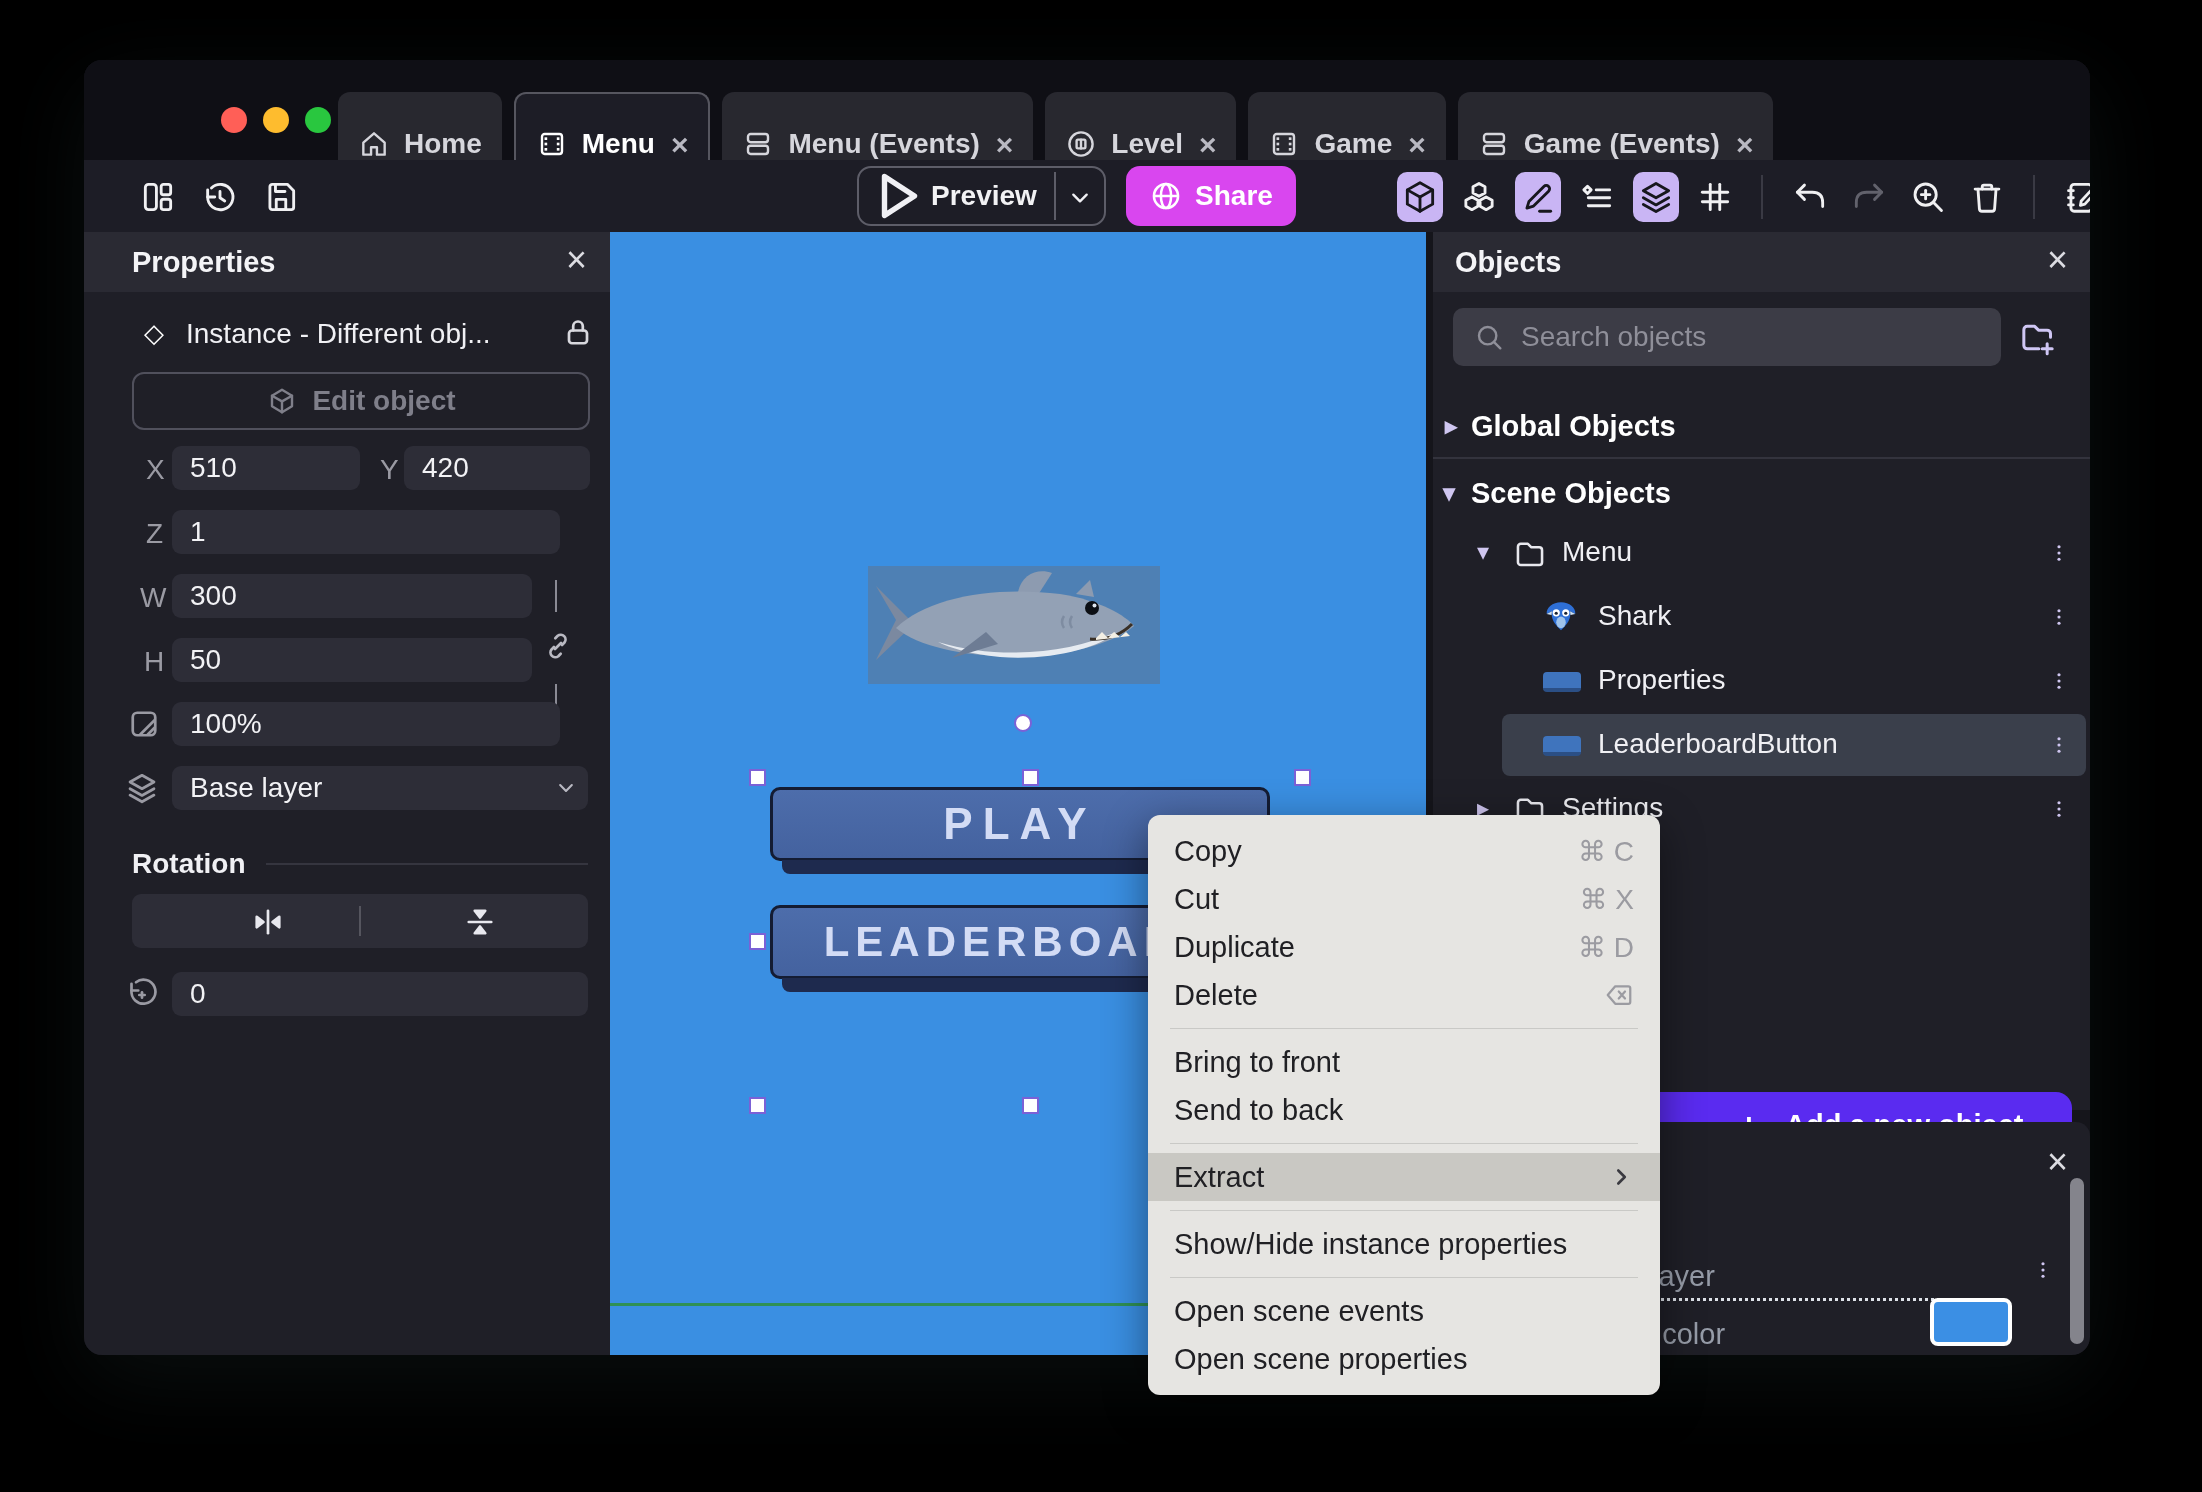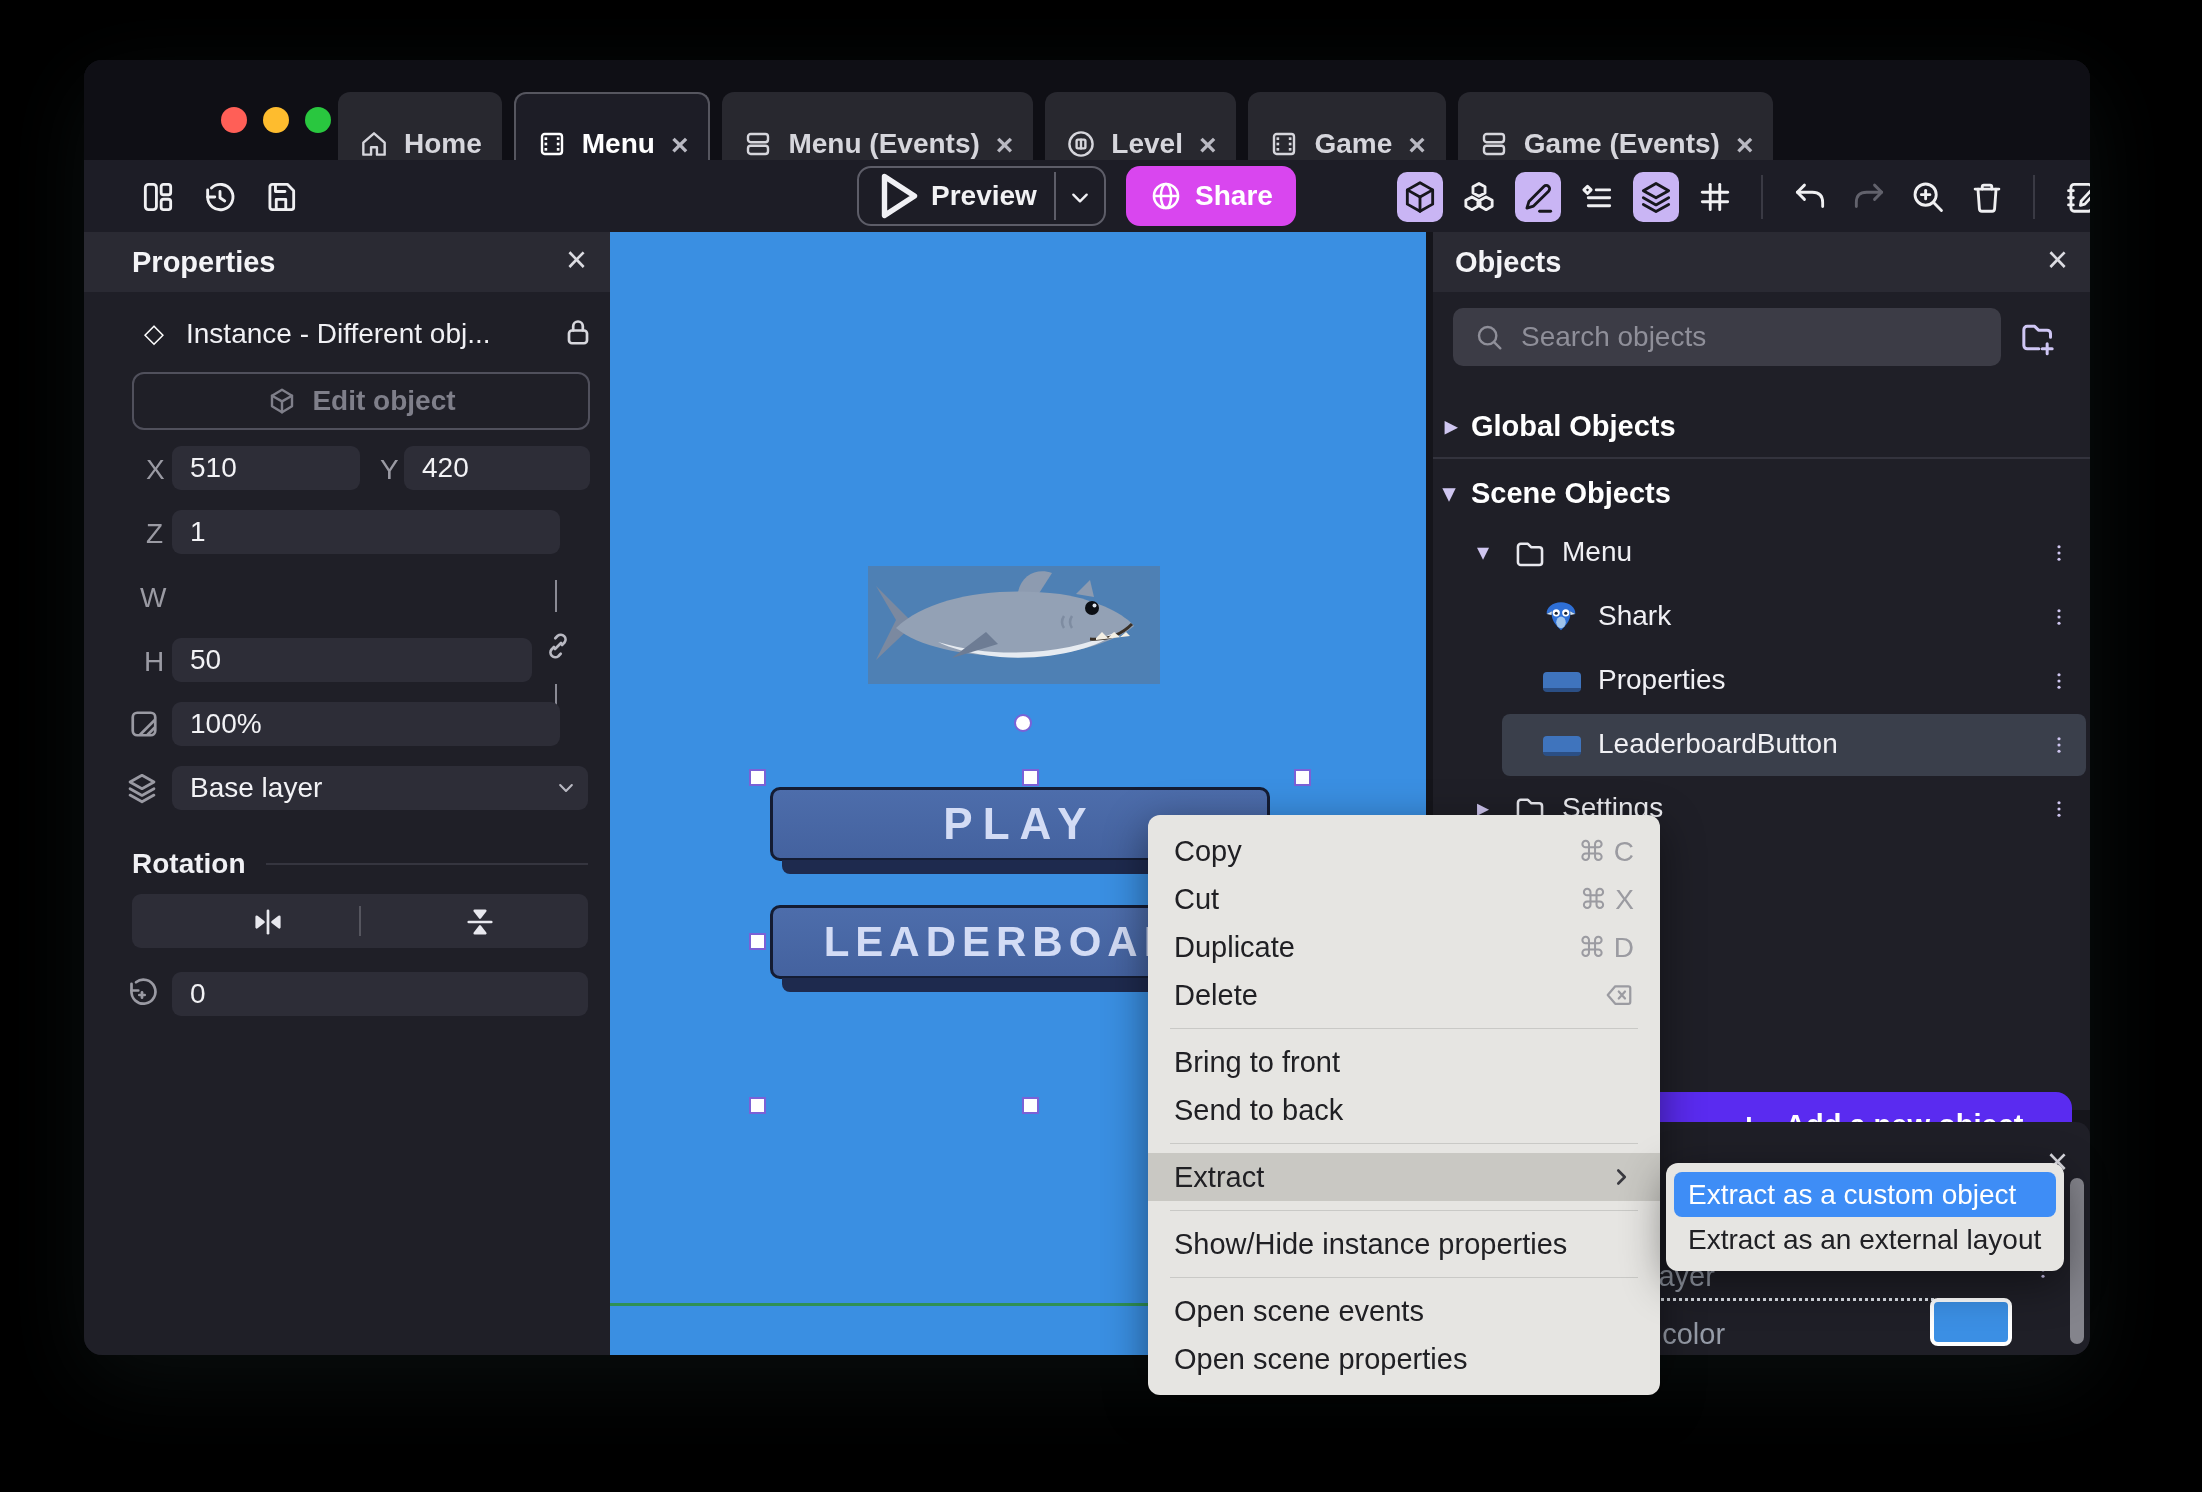--- a/index.html
+++ b/index.html
@@ -317,20 +317,21 @@
 
       <span class="flabel" style="left:62px;top:222px">X</span>
       <div class="finput" style="left:88px;top:214px;width:188px">510</div>
       <span class="flabel" style="left:296px;top:222px">Y</span>
       <div class="finput" style="left:320px;top:214px;width:186px">420</div>
 
       <span class="flabel" style="left:62px;top:286px">Z</span>
       <div class="finput" style="left:88px;top:278px;width:388px">1</div>
 
       <span class="flabel" style="left:56px;top:350px">W</span>
+      <div class="finput" style="left:88px;top:342px;width:360px">300</div>
       <span class="flabel" style="left:60px;top:414px">H</span>
       <div class="finput" style="left:88px;top:406px;width:360px">50</div>
 
       <div style="position:absolute;left:471px;top:348px;width:2px;height:32px;background:#8a8a94"></div>
       <div style="position:absolute;left:471px;top:452px;width:2px;height:32px;background:#8a8a94"></div>
       <span class="picon" style="left:456px;top:396px;color:#b9b9c2">
           <svg viewBox="0 0 24 24" width="100%" height="100%" fill="none" stroke="currentColor" stroke-width="1.8" stroke-linecap="round" stroke-linejoin="round">
             <path d="M10.2 6.8 l1.6 -1.6 a3.2 3.2 0 0 1 4.5 4.5 L14.7 11.3"></path>
             <path d="M13.8 17.2 l-1.6 1.6 a3.2 3.2 0 0 1 -4.5 -4.5 L9.3 12.7"></path>
             <path d="M10 14 L14 10"></path>
@@ -612,21 +613,13 @@
         <span>Show/Hide instance properties</span>
       </div>
       <div class="mdiv"></div>
       <div class="mi">
         <span>Open scene events</span>
       </div>
       <div class="mi">
         <span>Open scene properties</span>
       </div>
     </div>
-  <div id="submenu">
-      <div class="smi hl">
-        <span>Extract as a custom object</span>
-      </div>
-      <div class="smi">
-        <span>Extract as an external layout</span>
-      </div>
-    </div>
 </div>
 
 </body></html>

